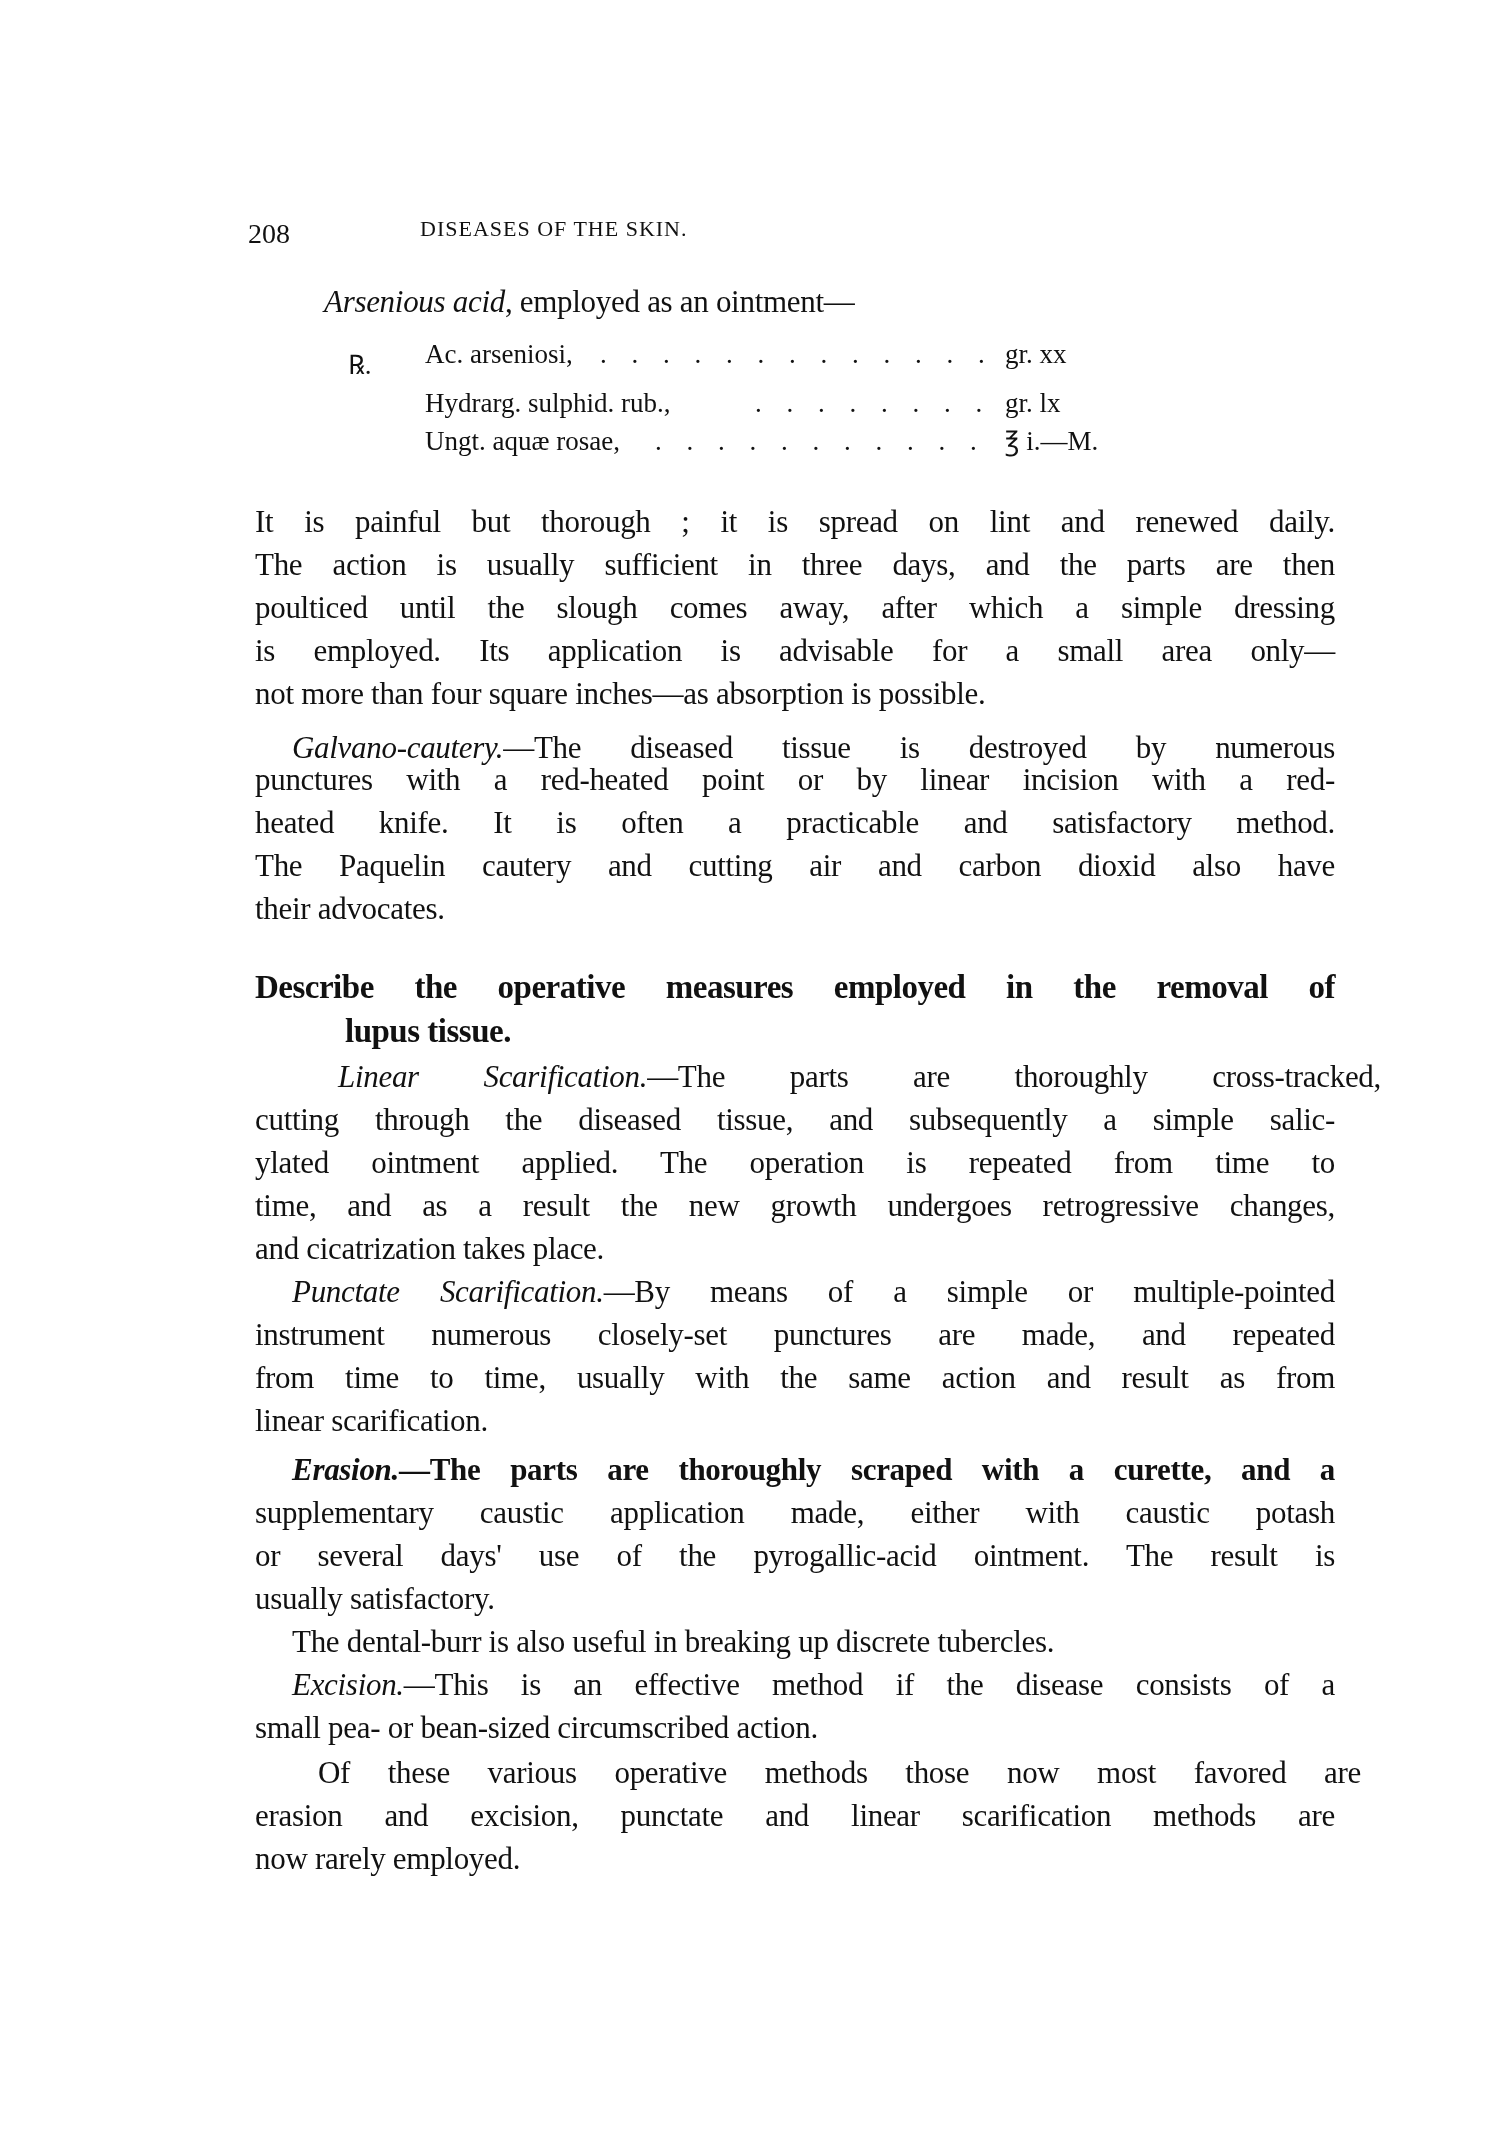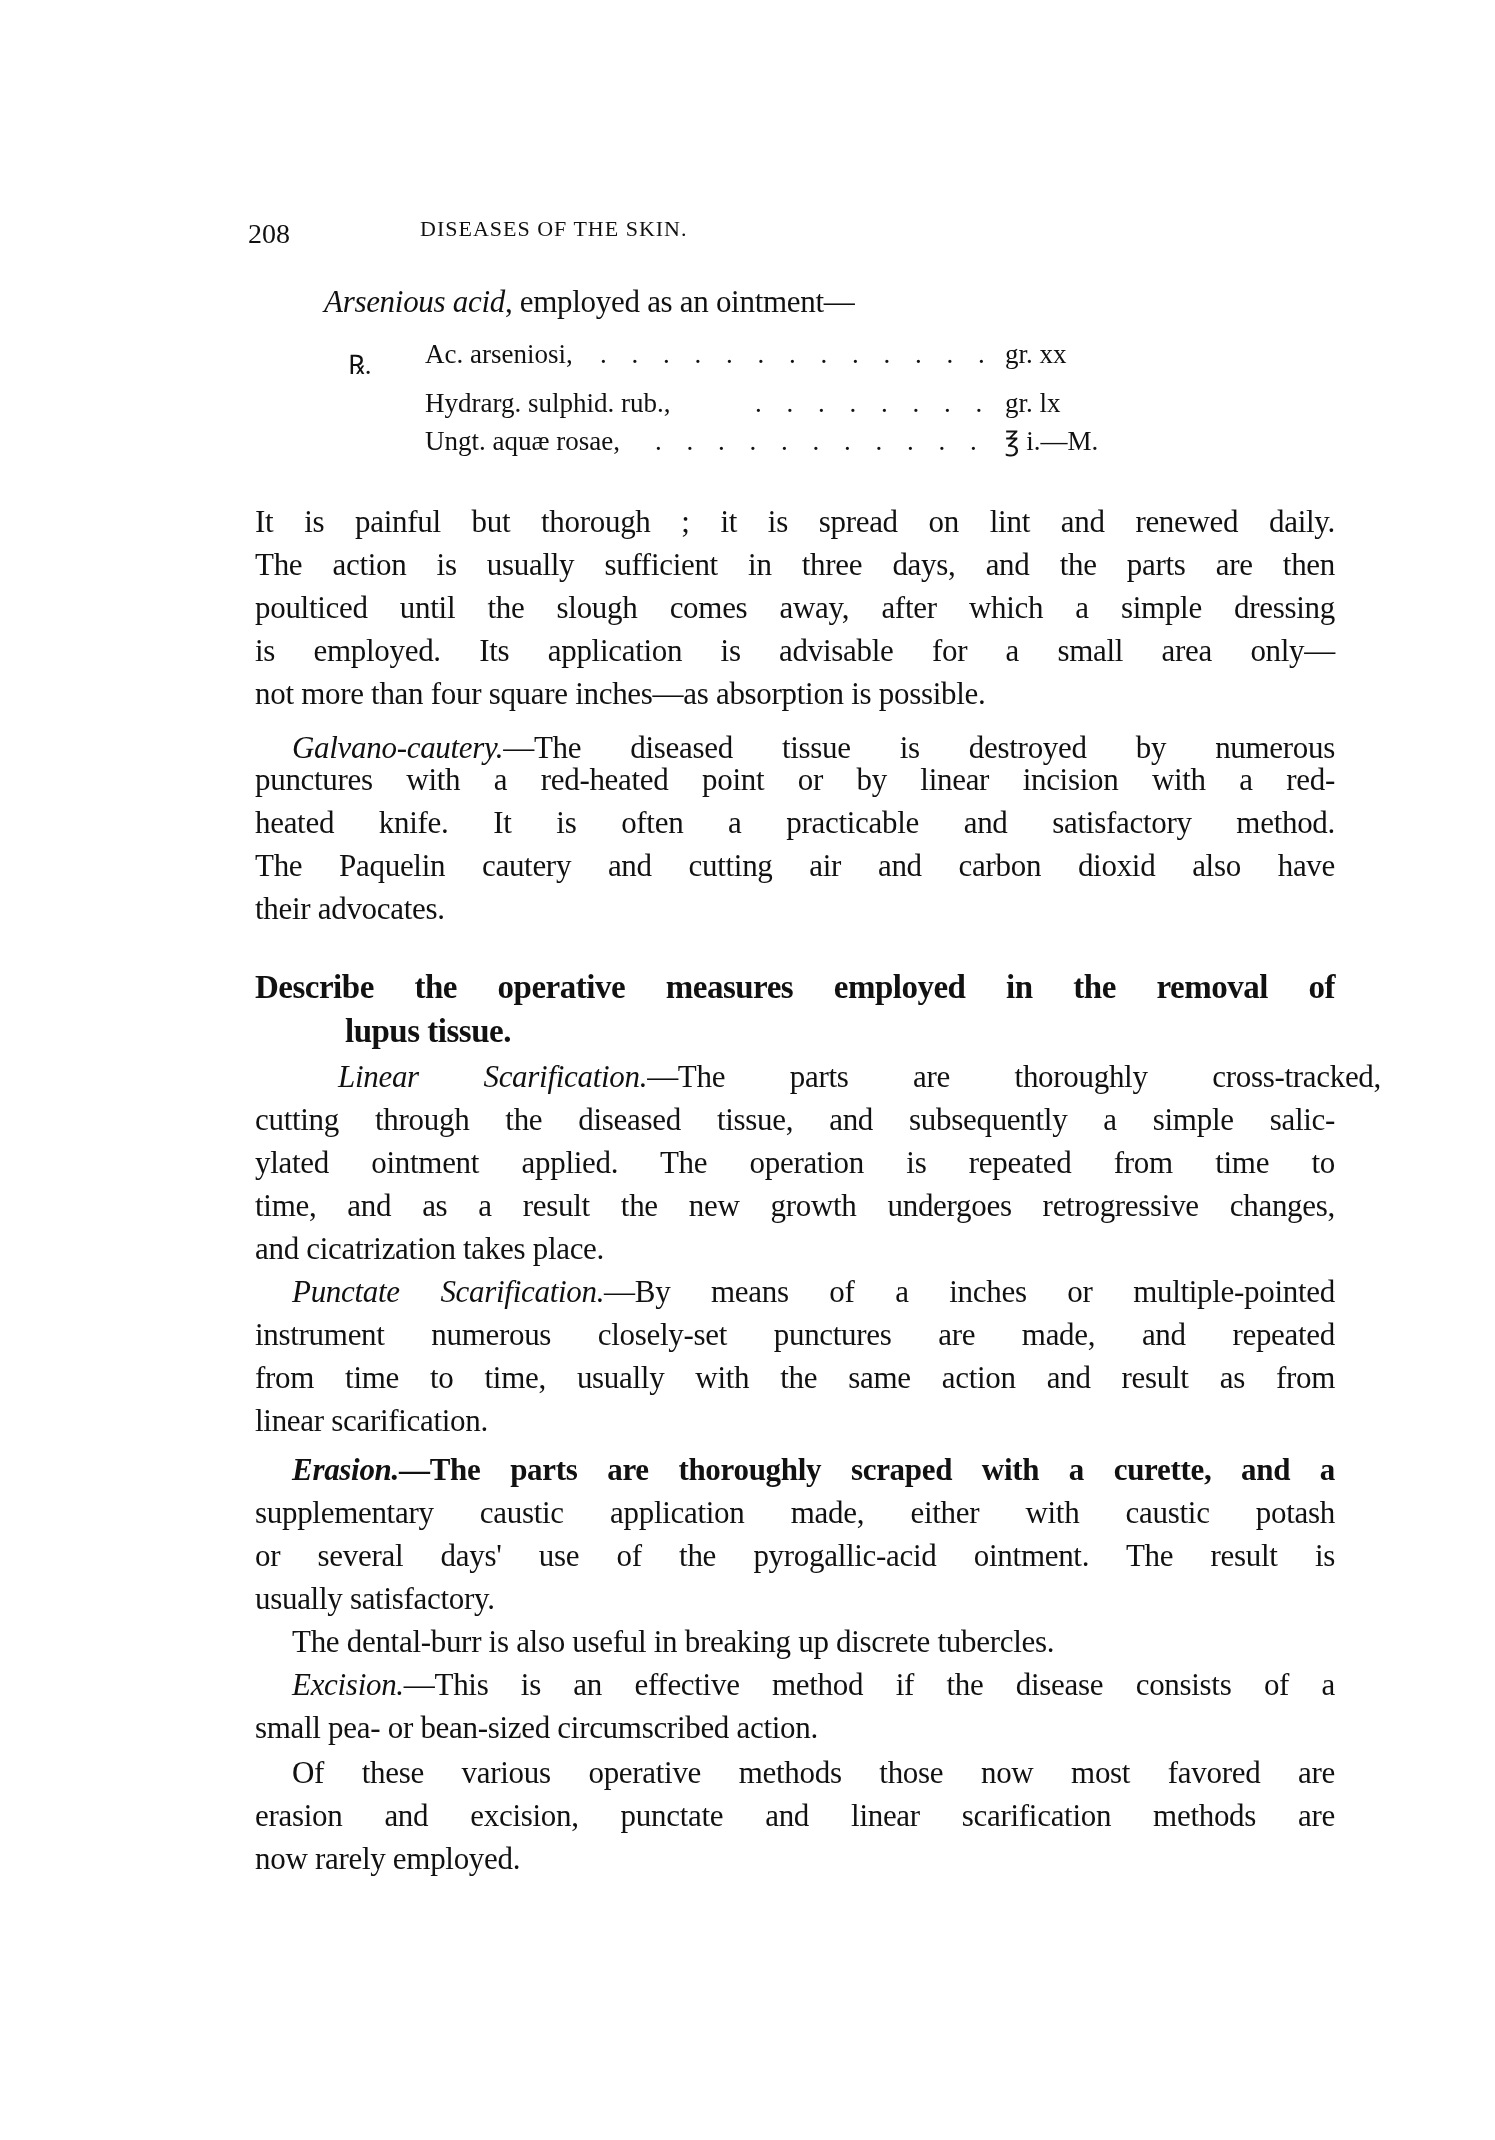--- a/index.html
+++ b/index.html
@@ -64,30 +64,30 @@
 
 <div class="q" style="top:966px;">Describe the operative measures employed in the removal of</div>
 <div class="q q2" style="top:1010px;">lupus tissue.</div>
 
 <div class="line indent" style="top:1057px;margin-left:46px;"><i>Linear Scarification.</i><span>—The parts are thoroughly cross-tracked,</span></div>
 <div class="line" style="top:1100px;">cutting through the diseased tissue, and subsequently a simple salic-</div>
 <div class="line" style="top:1143px;">ylated ointment applied.  The operation is repeated from time to</div>
 <div class="line" style="top:1186px;">time, and as a result the new growth undergoes retrogressive changes,</div>
 <div class="line last" style="top:1229px;">and cicatrization takes place.</div>
 
-<div class="line indent" style="top:1272px;"><i>Punctate Scarification.</i><span>—By means of a inches or multiple-pointed</span></div>
+<div class="line indent" style="top:1272px;"><i>Punctate Scarification.</i><span>—By means of a simple or multiple-pointed</span></div>
 <div class="line" style="top:1315px;">instrument numerous closely-set punctures are made, and repeated</div>
 <div class="line" style="top:1358px;">from time to time, usually with the same action and result as from</div>
 <div class="line last" style="top:1401px;">linear scarification.</div>
 
 <div class="line indent" style="top:1450px;font-weight:bold;"><i>Erasion.</i><span>—The parts are thoroughly scraped with a curette, and a</span></div>
 <div class="line" style="top:1493px;">supplementary caustic application made, either with caustic potash</div>
 <div class="line" style="top:1536px;">or several days' use of the pyrogallic-acid ointment.  The result is</div>
 <div class="line last" style="top:1579px;">usually satisfactory.</div>
 
 <div class="line indent last" style="top:1622px;">The dental-burr is also useful in breaking up discrete tubercles.</div>
 
 <div class="line indent" style="top:1665px;"><i>Excision.</i><span>—This is an effective method if the disease consists of a</span></div>
 <div class="line last" style="top:1708px;">small pea- or bean-sized circumscribed action.</div>
 
-<div class="line indent" style="top:1753px;">Of these various operative methods those now most favored are</div>
+<div class="line indent" style="top:1753px;margin-left:26px;">Of these various operative methods those now most favored are</div>
 <div class="line" style="top:1796px;">erasion and excision, punctate and linear scarification methods are</div>
 <div class="line last" style="top:1839px;">now rarely employed.</div>
 
 </body></html>

